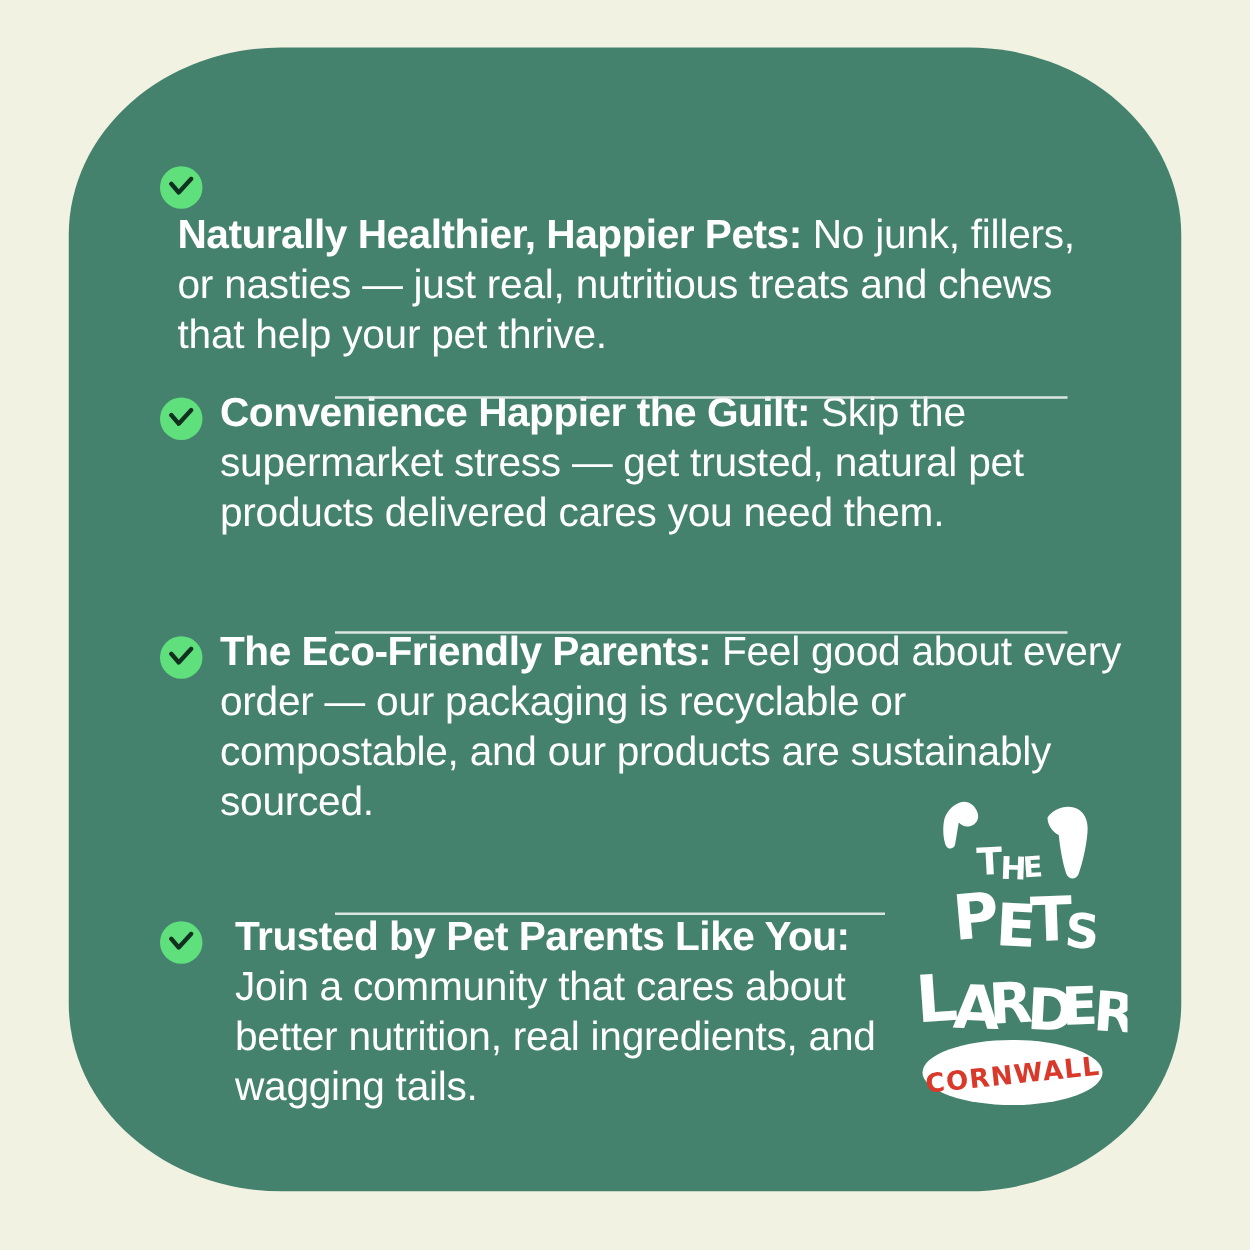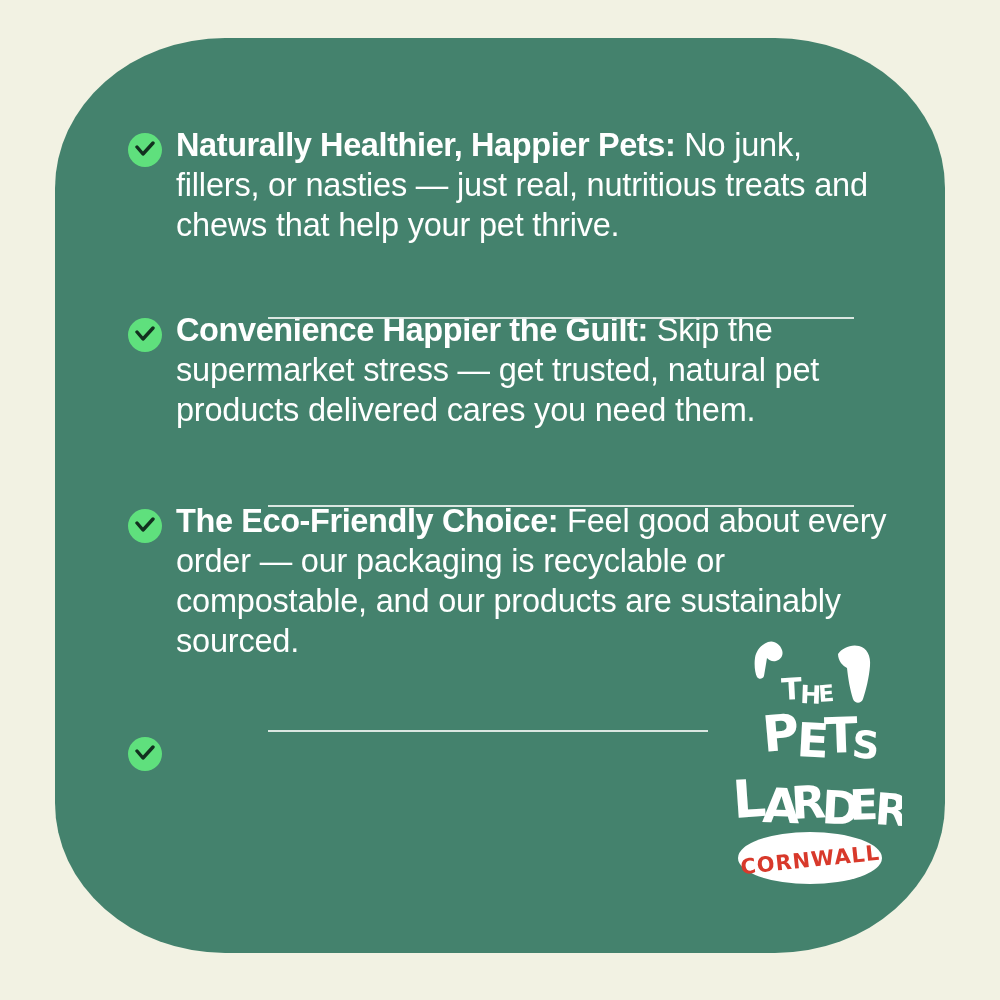--- a/index.html
+++ b/index.html
@@ -40,21 +40,21 @@
     padding: 0;
     margin: 0;
   }
 
   .item {
     position: absolute;
     display: flex;
     align-items: flex-start;
   }
 
-  .item-1 { left: 73px; top: 87px;  width: 740px; }
+  .item-1 { left: 73px; top: 87px;  width: 740px; flex-direction: column; }
   .item-2 { left: 73px; top: 272px; width: 760px; }
   .item-3 { left: 73px; top: 463px; width: 770px; }
   .item-4 { left: 73px; top: 691px; width: 580px; }
 
   .check-icon {
     flex: 0 0 auto;
     width: 34px;
     height: 34px;
     border-radius: 50%;
     background: #5fe07d;
@@ -136,29 +136,30 @@
         </span>
         <div class="item-text"><b>Convenience Happier the Guilt:</b><span> Skip the supermarket stress — get trusted, natural pet products delivered cares you need them.</span></div>
       </div>
 
       <div class="item item-3">
         <span class="check-icon">
           <svg viewBox="0 0 20 18" xmlns="http://www.w3.org/2000/svg">
             <path d="M2 6 L8 13 L18 2" fill="none" stroke="#12301f" stroke-width="3.4" stroke-linecap="round" stroke-linejoin="round"></path>
           </svg>
         </span>
-        <div class="item-text"><b>The Eco-Friendly Choice:</b><span> Feel good about every order — our packaging is recyclable or compostable, and our products are sustainably sourced.</span></div>
+        <div class="item-text"><b>The Eco-Friendly Parents:</b><span> Feel good about every order — our packaging is recyclable or compostable, and our products are sustainably sourced.</span></div>
       </div>
 
       <div class="item item-4">
         <span class="check-icon">
           <svg viewBox="0 0 20 18" xmlns="http://www.w3.org/2000/svg">
             <path d="M2 6 L8 13 L18 2" fill="none" stroke="#12301f" stroke-width="3.4" stroke-linecap="round" stroke-linejoin="round"></path>
           </svg>
         </span>
+        <div class="item-text"><b>Trusted by Pet Parents Like You:</b><span> Join a community that cares about better nutrition, real ingredients, and wagging tails.</span></div>
       </div>
 
       <div class="divider divider-1"></div>
       <div class="divider divider-2"></div>
       <div class="divider divider-3"></div>
     </div>
   </div>
 
   <div class="logo">
     <svg viewBox="0 0 180 265" xmlns="http://www.w3.org/2000/svg">

